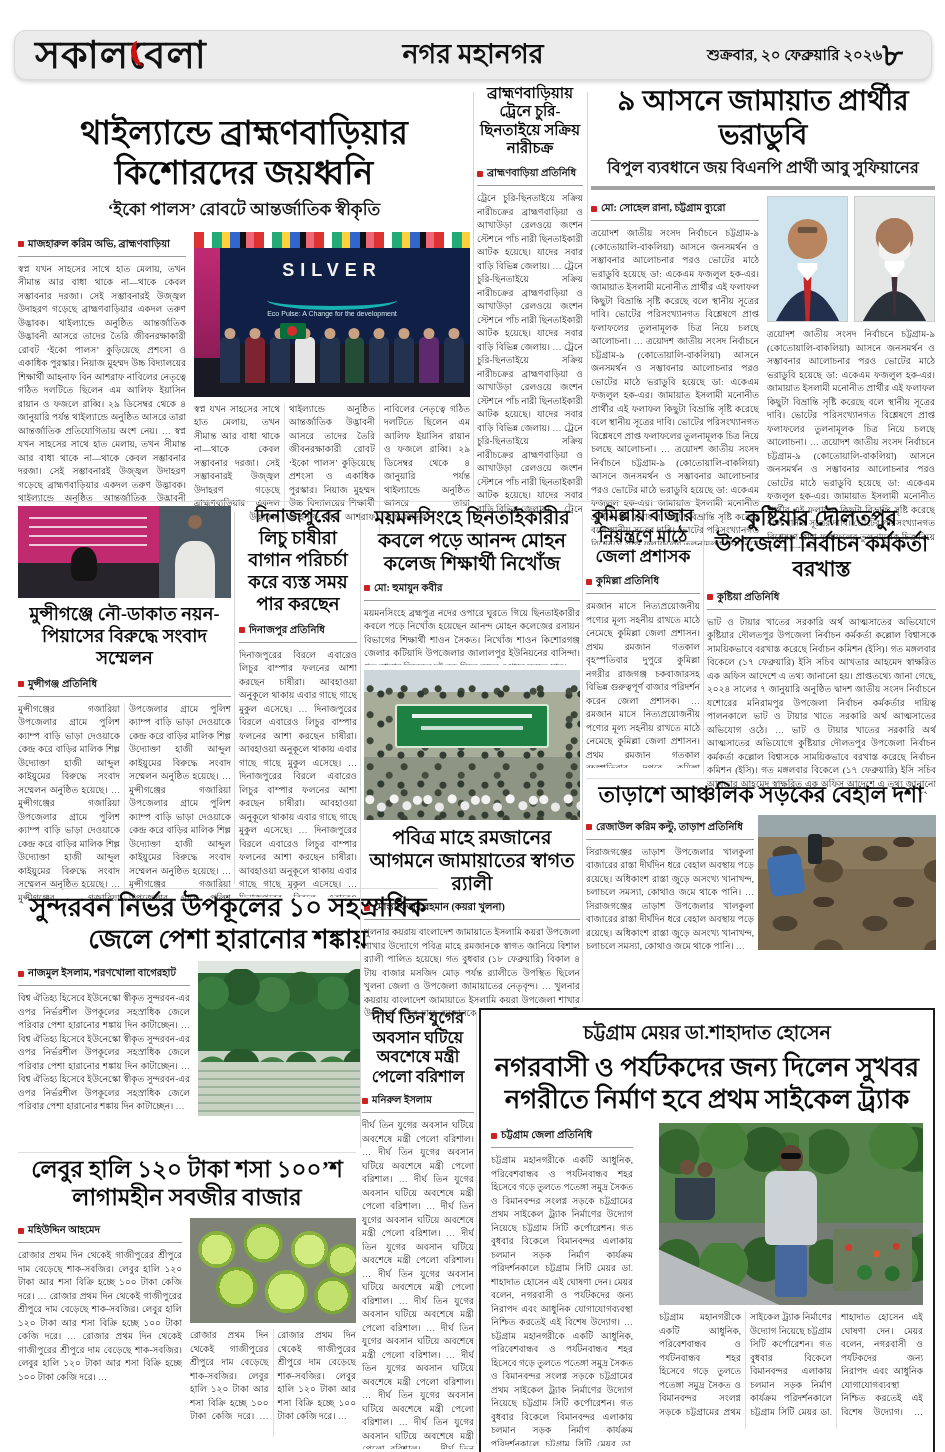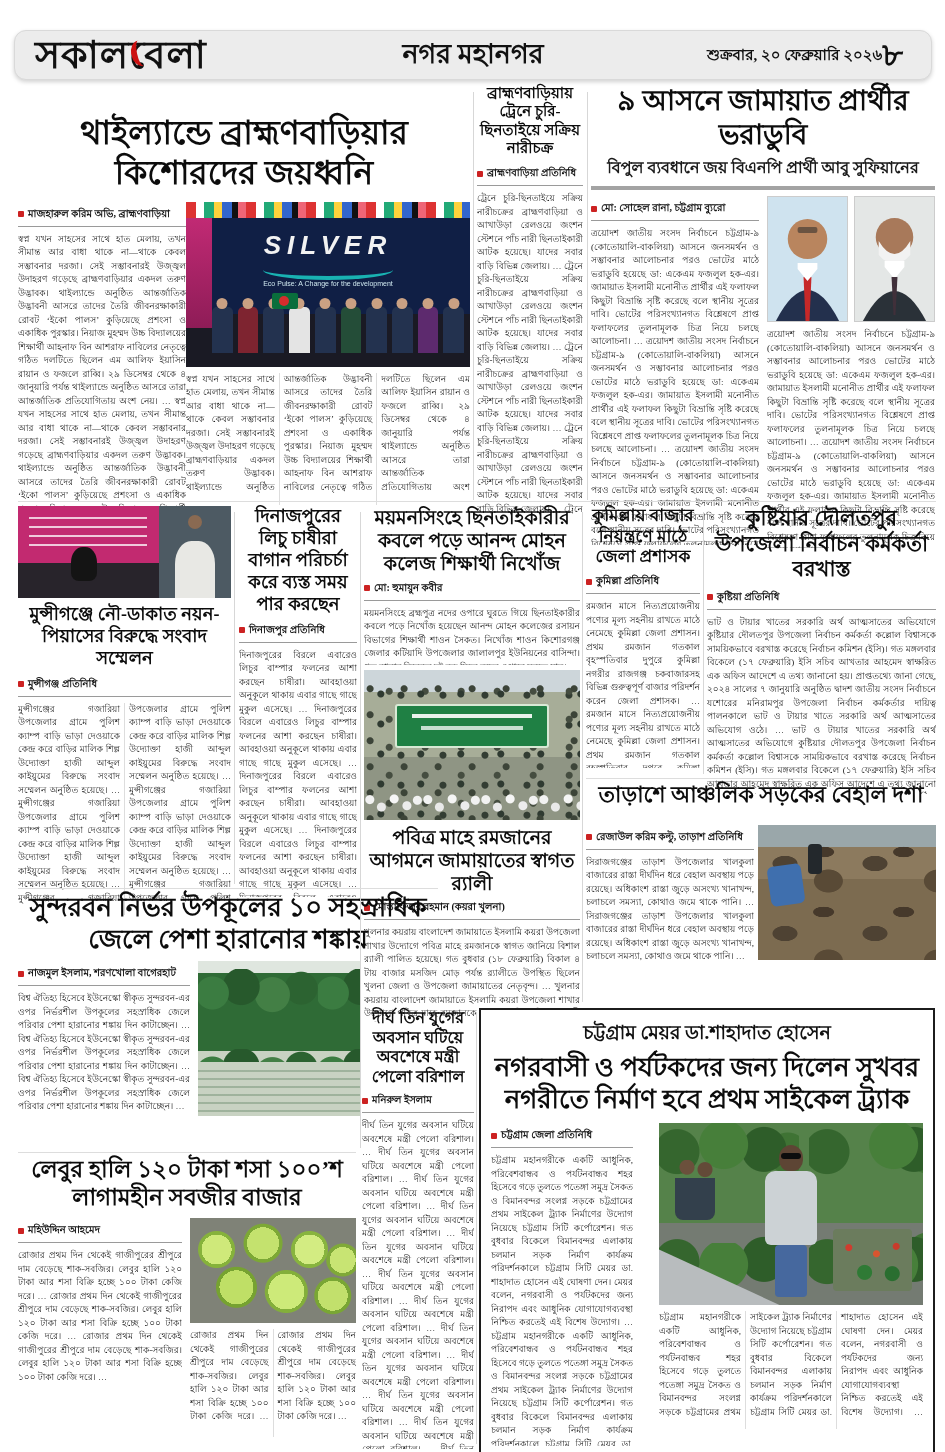--- a/index.html
+++ b/index.html
@@ -28,21 +28,21 @@
   .blk{position:absolute;}
   .vline{position:absolute;width:1px;background:#d7d7d7;}
   .hline{position:absolute;height:1px;background:#ddd;}
   
   .photo{position:relative;overflow:hidden;background:#888;}
   
   .ph-eco{height:165px;background:linear-gradient(180deg,#101f45 0 68%,#1a1a24 68% 100%);}
   .ph-eco .flags{position:absolute;left:0;top:0;width:100%;height:16px;
      background:repeating-linear-gradient(90deg,#d33 0 10px,#fff 10px 18px,#2a7 18px 28px,#ffd23c 28px 36px,#3366cc 36px 46px,#111 46px 52px,#e67 52px 60px);}
   .ph-eco .silver{position:absolute;left:50%;top:28px;transform:translateX(-50%);
-     color:#f2f2f2;font-size:26px;font-weight:800;letter-spacing:6px;font-family:"Liberation Sans",sans-serif;font-style:italic;}
+     color:#f2f2f2;font-size:18px;font-weight:800;letter-spacing:6px;font-family:"Liberation Sans",sans-serif;}
   .ph-eco .swoosh{position:absolute;left:50%;top:58px;transform:translateX(-50%);width:130px;height:16px;
      border-bottom:4px solid #19b2b2;border-radius:50%;}
   .ph-eco .banner{position:absolute;left:50%;top:78px;transform:translateX(-50%);color:#cfe8ef;
      font-size:7px;white-space:nowrap;font-family:"Liberation Sans",sans-serif;}
   .ph-eco .magenta{position:absolute;left:0;top:16px;width:26px;height:110px;background:linear-gradient(180deg,#c12a74,#8e1c57);}
   .ph-eco .people{position:absolute;left:26px;right:6px;bottom:14px;height:56px;display:flex;gap:5px;align-items:flex-end;}
   .ph-eco .people span{flex:1;height:46px;background:#23324f;border-radius:5px 5px 0 0;position:relative;}
   .ph-eco .people span::before{content:"";position:absolute;left:50%;top:-9px;transform:translateX(-50%);
      width:11px;height:11px;border-radius:50%;background:#caa183;}
   .ph-eco .people span:nth-child(2){background:#7e2430;}
@@ -151,21 +151,22 @@
     </div>
     <div class="section-title">নগর মহানগর</div>
     <div class="mast-right">
       <span class="date-line">শুক্রবার, ২০ ফেব্রুয়ারি ২০২৬</span>
       <span class="page-num">৮</span>
     </div>
   </div>
 
   <div class="blk" style="left:18px;top:84px;width:452px;height:420px;margin-top:29px;">
     <div class="hl" style="font-size:33px;">থাইল্যান্ডে ব্রাহ্মণবাড়িয়ার কিশোরদের জয়ধ্বনি</div>
-    <div style="display:flex;margin-top:8px;">
+    <div class="deck" style="font-size:17px;margin-top:2px;">‘ইকো পালস’ রোবটে আন্তর্জাতিক স্বীকৃতি</div>
+    <div style="display:flex;gap:8px;margin-top:8px;">
       <div style="width:168px;flex:0 0 auto;">
         <div class="byline">
           <span class="bullet"></span>
           <span>মাজহারুল করিম অভি, ব্রাহ্মণবাড়িয়া</span>
         </div>
         <div class="body-txt" style="height:274px;">স্বপ্ন যখন সাহসের সাথে হাত মেলায়, তখন সীমান্ত আর বাধা থাকে না—থাকে কেবল সম্ভাবনার দরজা। সেই সম্ভাবনারই উজ্জ্বল উদাহরণ গড়েছে ব্রাহ্মণবাড়িয়ার একদল তরুণ উদ্ভাবক। থাইল্যান্ডে অনুষ্ঠিত আন্তর্জাতিক উদ্ভাবনী আসরে তাদের তৈরি জীবনরক্ষাকারী রোবট ‘ইকো পালস’ কুড়িয়েছে প্রশংসা ও একাধিক পুরস্কার। নিয়াজ মুহম্মদ উচ্চ বিদ্যালয়ের শিক্ষার্থী আহনাফ বিন আশরাফ নাবিলের নেতৃত্বে গঠিত দলটিতে ছিলেন এম আলিফ ইয়াসিন রায়ান ও ফজলে রাব্বি। ২৯ ডিসেম্বর থেকে ৪ জানুয়ারি পর্যন্ত থাইল্যান্ডে অনুষ্ঠিত আসরে তারা আন্তর্জাতিক প্রতিযোগিতায় অংশ নেয়। … স্বপ্ন যখন সাহসের সাথে হাত মেলায়, তখন সীমান্ত আর বাধা থাকে না—থাকে কেবল সম্ভাবনার দরজা। সেই সম্ভাবনারই উজ্জ্বল উদাহরণ গড়েছে ব্রাহ্মণবাড়িয়ার একদল তরুণ উদ্ভাবক। থাইল্যান্ডে অনুষ্ঠিত আন্তর্জাতিক উদ্ভাবনী আসরে তাদের তৈরি জীবনরক্ষাকারী রোবট ‘ইকো পালস’ কুড়িয়েছে প্রশংসা ও একাধিক পুরস্কার। নিয়াজ মুহম্মদ উচ্চ বিদ্যালয়ের শিক্ষার্থী আহনাফ বিন আশরাফ নাবিলের নেতৃত্বে গঠিত দলটিতে ছিলেন এম আলিফ ইয়াসিন রায়ান ও ফজলে রাব্বি। ২৯ ডিসেম্বর থেকে ৪ জানুয়ারি পর্যন্ত থাইল্যান্ডে অনুষ্ঠিত আসরে তারা আন্তর্জাতিক প্রতিযোগিতায় অংশ নেয়। … স্বপ্ন যখন সাহসের সাথে হাত মেলায়, তখন সীমান্ত আর বাধা থাকে না—থাকে কেবল সম্ভাবনার দরজা। সেই সম্ভাবনারই উজ্জ্বল উদাহরণ গড়েছে ব্রাহ্মণবাড়িয়ার একদল তরুণ উদ্ভাবক। থাইল্যান্ডে অনুষ্ঠিত আন্তর্জাতিক উদ্ভাবনী আসরে তাদের তৈরি জীবনরক্ষাকারী রোবট ‘ইকো পালস’ কুড়িয়েছে প্রশংসা ও একাধিক পুরস্কার। নিয়াজ মুহম্মদ উচ্চ বিদ্যালয়ের শিক্ষার্থী আহনাফ বিন আশরাফ নাবিলের নেতৃত্বে গঠিত দলটিতে ছিলেন এম আলিফ ইয়াসিন রায়ান ও ফজলে রাব্বি। ২৯ ডিসেম্বর থেকে ৪ জানুয়ারি পর্যন্ত থাইল্যান্ডে অনুষ্ঠিত আসরে তারা আন্তর্জাতিক প্রতিযোগিতায় অংশ নেয়। …</div>
       </div>
       <div style="flex:1;">
         <div class="photo ph-eco">
           <div class="flags"></div>
@@ -294,21 +295,21 @@
     <div class="hl" style="font-size:21px;">কুষ্টিয়ার দৌলতপুর উপজেলা নির্বাচন কর্মকর্তা বরখাস্ত</div>
     <div class="byline" style="margin-top:6px;">
       <span class="bullet"></span>
       <span>কুষ্টিয়া প্রতিনিধি</span>
     </div>
     <div class="body-txt" style="height:178px;">ভাট ও টায়ার খাতের সরকারি অর্থ আত্মসাতের অভিযোগে কুষ্টিয়ার দৌলতপুর উপজেলা নির্বাচন কর্মকর্তা কল্লোল বিশ্বাসকে সাময়িকভাবে বরখাস্ত করেছে নির্বাচন কমিশন (ইসি)। গত মঙ্গলবার বিকেলে (১৭ ফেব্রুয়ারি) ইসি সচিব আখতার আহমেদ স্বাক্ষরিত এক অফিস আদেশে এ তথ্য জানানো হয়। প্রাপ্ততথ্যে জানা গেছে, ২০২৪ সালের ৭ জানুয়ারি অনুষ্ঠিত দ্বাদশ জাতীয় সংসদ নির্বাচনে যশোরের মনিরামপুর উপজেলা নির্বাচন কর্মকর্তার দায়িত্ব পালনকালে ভাট ও টায়ার খাতে সরকারি অর্থ আত্মসাতের অভিযোগ ওঠে। … ভাট ও টায়ার খাতের সরকারি অর্থ আত্মসাতের অভিযোগে কুষ্টিয়ার দৌলতপুর উপজেলা নির্বাচন কর্মকর্তা কল্লোল বিশ্বাসকে সাময়িকভাবে বরখাস্ত করেছে নির্বাচন কমিশন (ইসি)। গত মঙ্গলবার বিকেলে (১৭ ফেব্রুয়ারি) ইসি সচিব আখতার আহমেদ স্বাক্ষরিত এক অফিস আদেশে এ তথ্য জানানো হয়। প্রাপ্ততথ্যে জানা গেছে, ২০২৪ সালের ৭ জানুয়ারি অনুষ্ঠিত দ্বাদশ জাতীয় সংসদ নির্বাচনে যশোরের মনিরামপুর উপজেলা নির্বাচন কর্মকর্তার দায়িত্ব পালনকালে ভাট ও টায়ার খাতে সরকারি অর্থ আত্মসাতের অভিযোগ ওঠে। …</div>
   </div>
 
   <div class="blk" style="left:586px;top:782px;width:350px;height:222px;">
     <div class="hl" style="font-size:22px;">তাড়াশে আঞ্চলিক সড়কের বেহাল দশা</div>
-    <div style="display:flex;gap:4px;margin-top:16px;">
+    <div style="display:flex;gap:4px;margin-top:6px;">
       <div style="width:168px;flex:0 0 auto;">
         <div class="byline">
           <span class="bullet"></span>
           <span>রেজাউল করিম কল্টু, তাড়াশ প্রতিনিধি</span>
         </div>
         <div class="body-txt" style="height:128px;">সিরাজগঞ্জের তাড়াশ উপজেলার খালকুলা বাজারের রাস্তা দীর্ঘদিন ধরে বেহাল অবস্থায় পড়ে রয়েছে। অধিকাংশ রাস্তা জুড়ে অসংখ্য খানাখন্দ, চলাচলে সমস্যা, কোথাও জমে থাকে পানি। … সিরাজগঞ্জের তাড়াশ উপজেলার খালকুলা বাজারের রাস্তা দীর্ঘদিন ধরে বেহাল অবস্থায় পড়ে রয়েছে। অধিকাংশ রাস্তা জুড়ে অসংখ্য খানাখন্দ, চলাচলে সমস্যা, কোথাও জমে থাকে পানি। …</div>
       </div>
       <div class="photo ph-road" style="flex:1;"></div>
     </div>
   </div>

